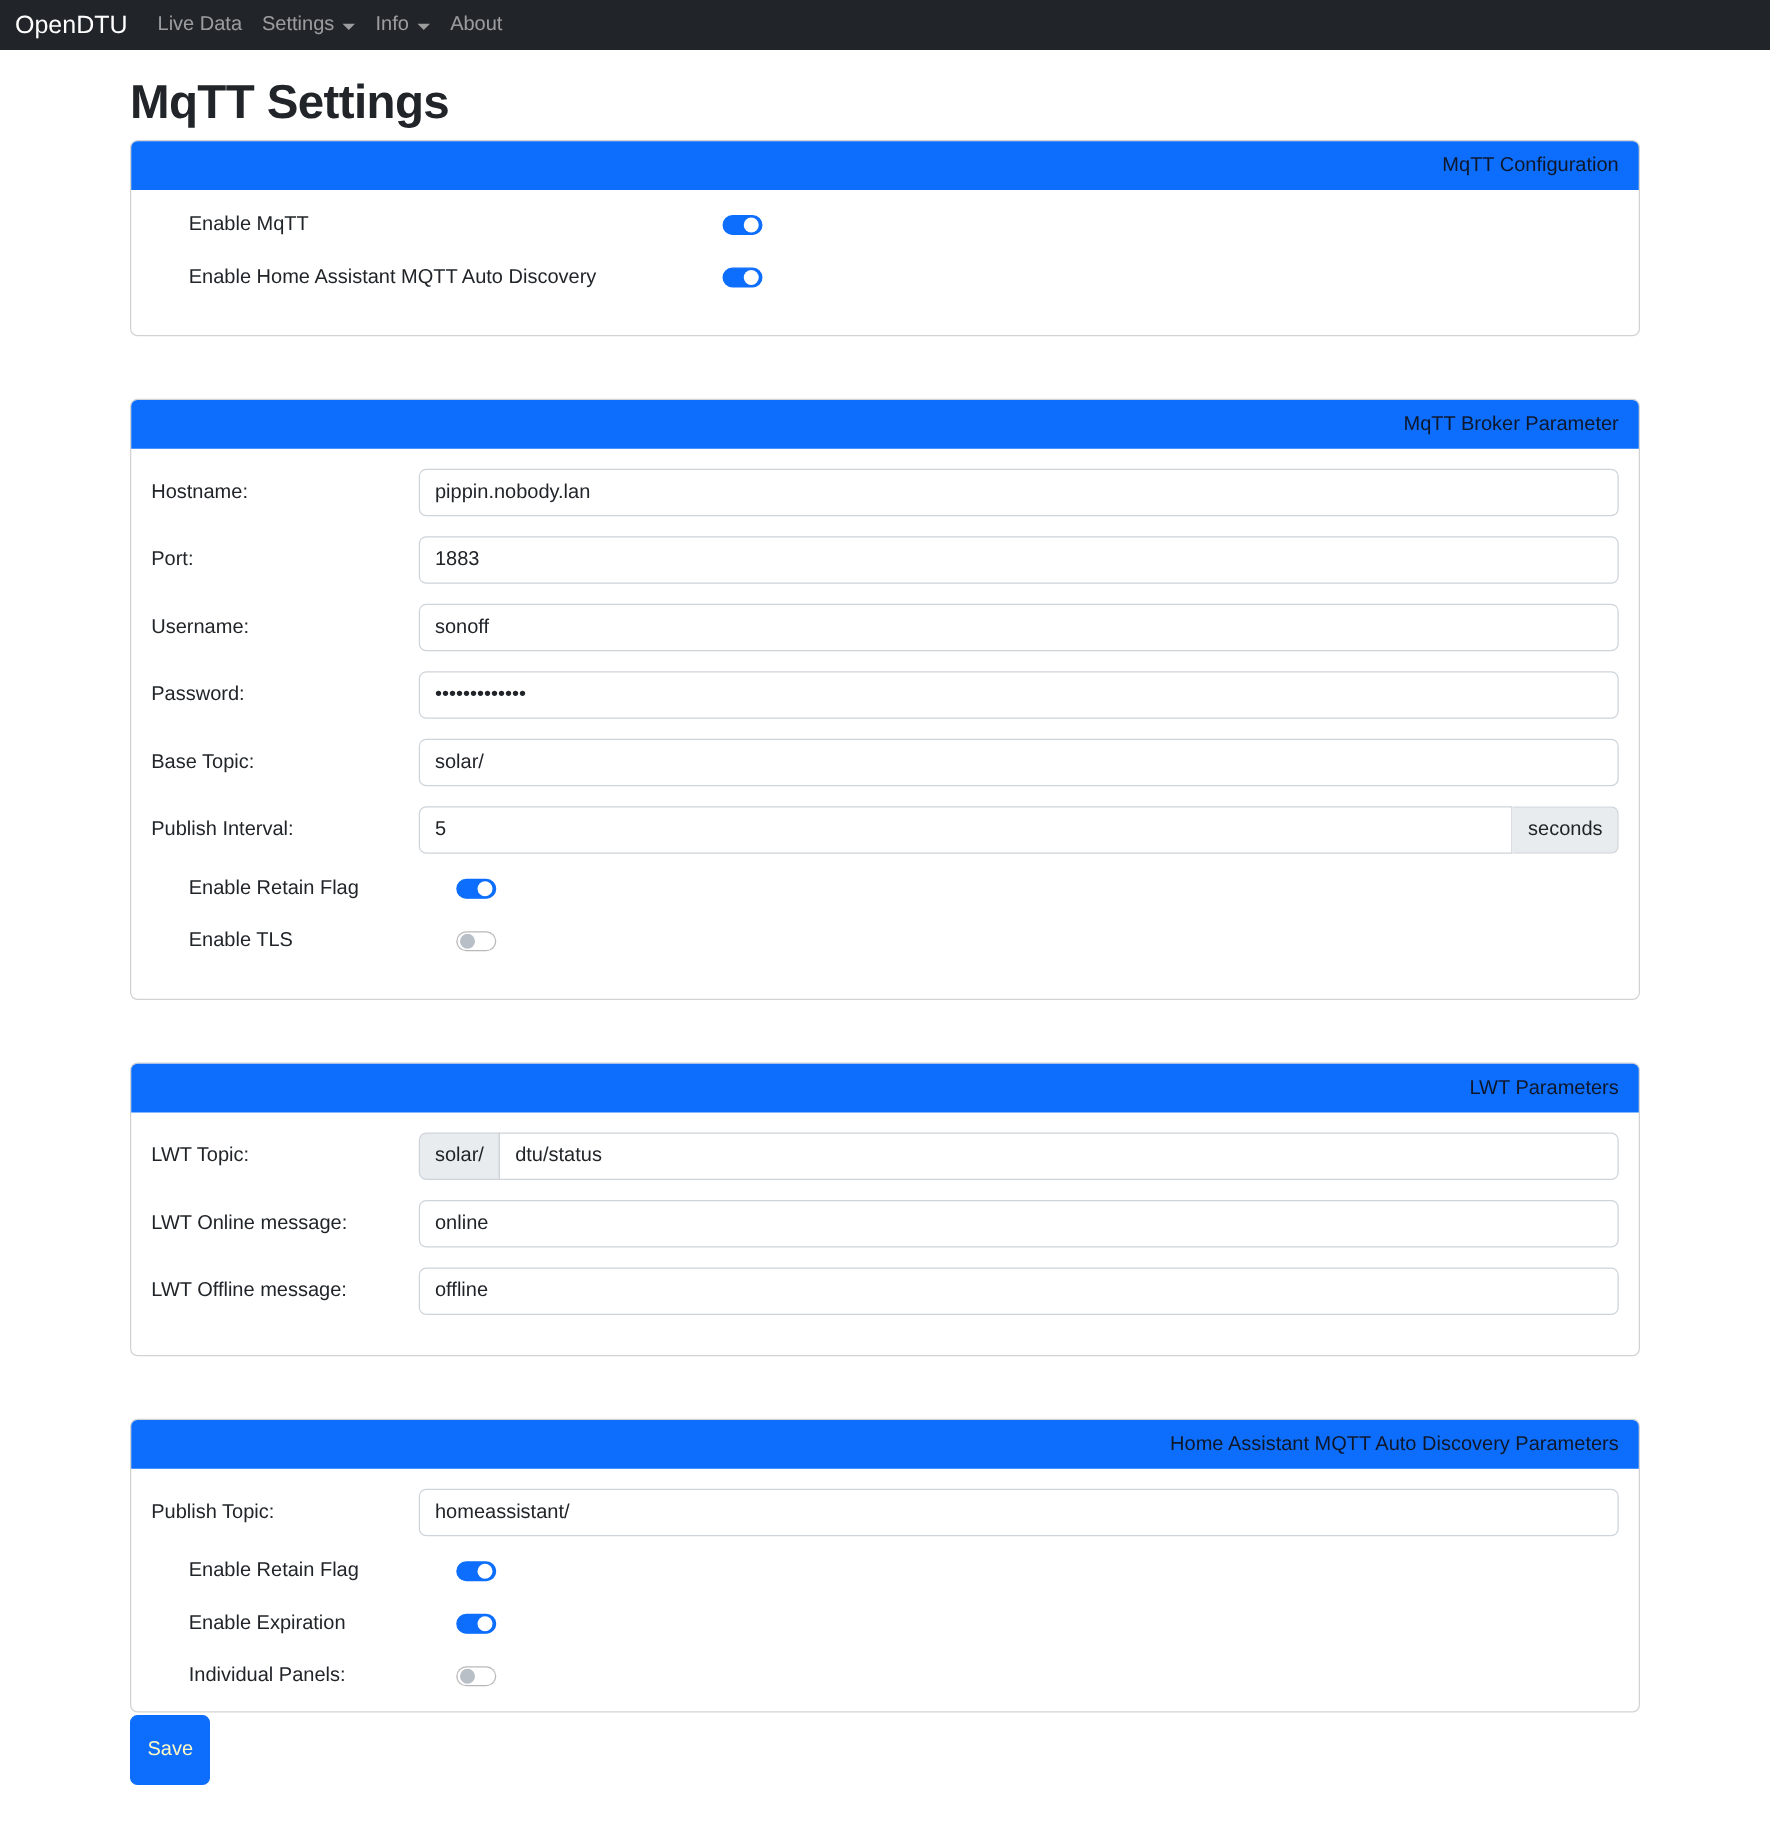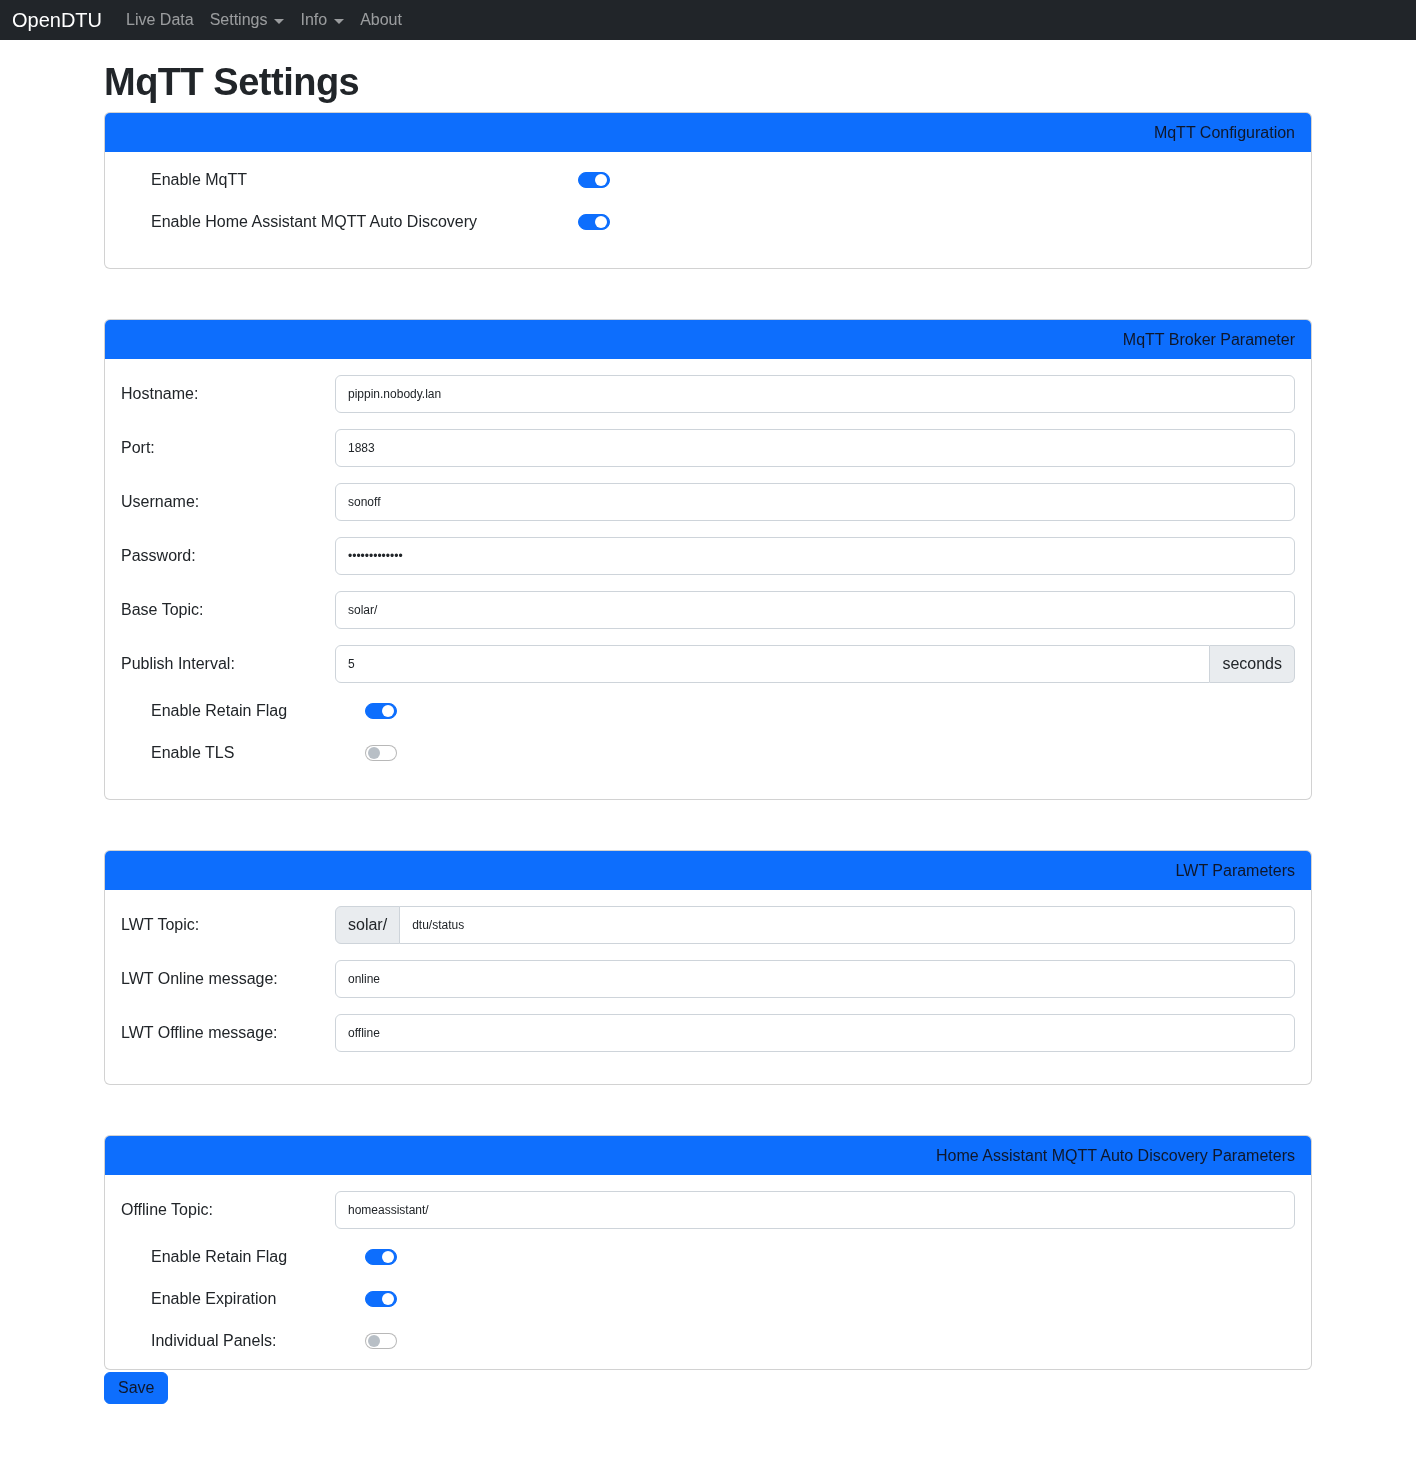--- a/index.html
+++ b/index.html
@@ -90,21 +90,21 @@
   .label.wide { width:427px; }
   .control { flex:1; display:flex; }
 
   .form-control {
     flex:1;
     width:100%;
     height:38px;
     border:1px solid #ced4da;
     border-radius:6px;
     padding:0 12px;
-    font-size:12px;
+    font-size:16px;
     font-family:inherit;
     color:#212529;
     background:#fff;
     outline:none;
   }
   .addon {
     background:#e9ecef;
     border:1px solid #ced4da;
     color:#212529;
     font-size:16px;
@@ -137,24 +137,24 @@
     background:#b8bfc6;
   }
   .switch.on { background:#0d6efd; border-color:#0d6efd; }
   .switch.on::after { background:#ffffff; left:16px; }
 
   
   .btn-primary {
     margin-top:2px;
     background:#0d6efd;
     border:1px solid #0d6efd;
-    color:#0f172a;
+    color:#fef9c3;
     font-size:16px;
     font-family:inherit;
-    padding:6px 13px;
+    padding:18px 13px;
     border-radius:6px;
     cursor:pointer;
   }
 </style>
 </head>
 <body>
 
 <nav class="navbar">
   <a class="brand">OpenDTU</a>
   <a class="nav-link">Live Data</a>
@@ -264,21 +264,21 @@
         </div>
       </div>
     </div>
   </section>
 
   
   <section class="card" style="margin-bottom:0;">
     <div class="card-header">Home Assistant MQTT Auto Discovery Parameters</div>
     <div class="card-body">
       <div class="form-row">
-        <div class="label">Offline Topic:</div>
+        <div class="label">Publish Topic:</div>
         <div class="control">
           <input class="form-control" type="text" value="homeassistant/" style="">
         </div>
       </div>
       <div class="form-row switch-row">
         <div class="label">Enable Retain Flag</div>
         <div class="switch on"></div>
       </div>
       <div class="form-row switch-row">
         <div class="label">Enable Expiration</div>

